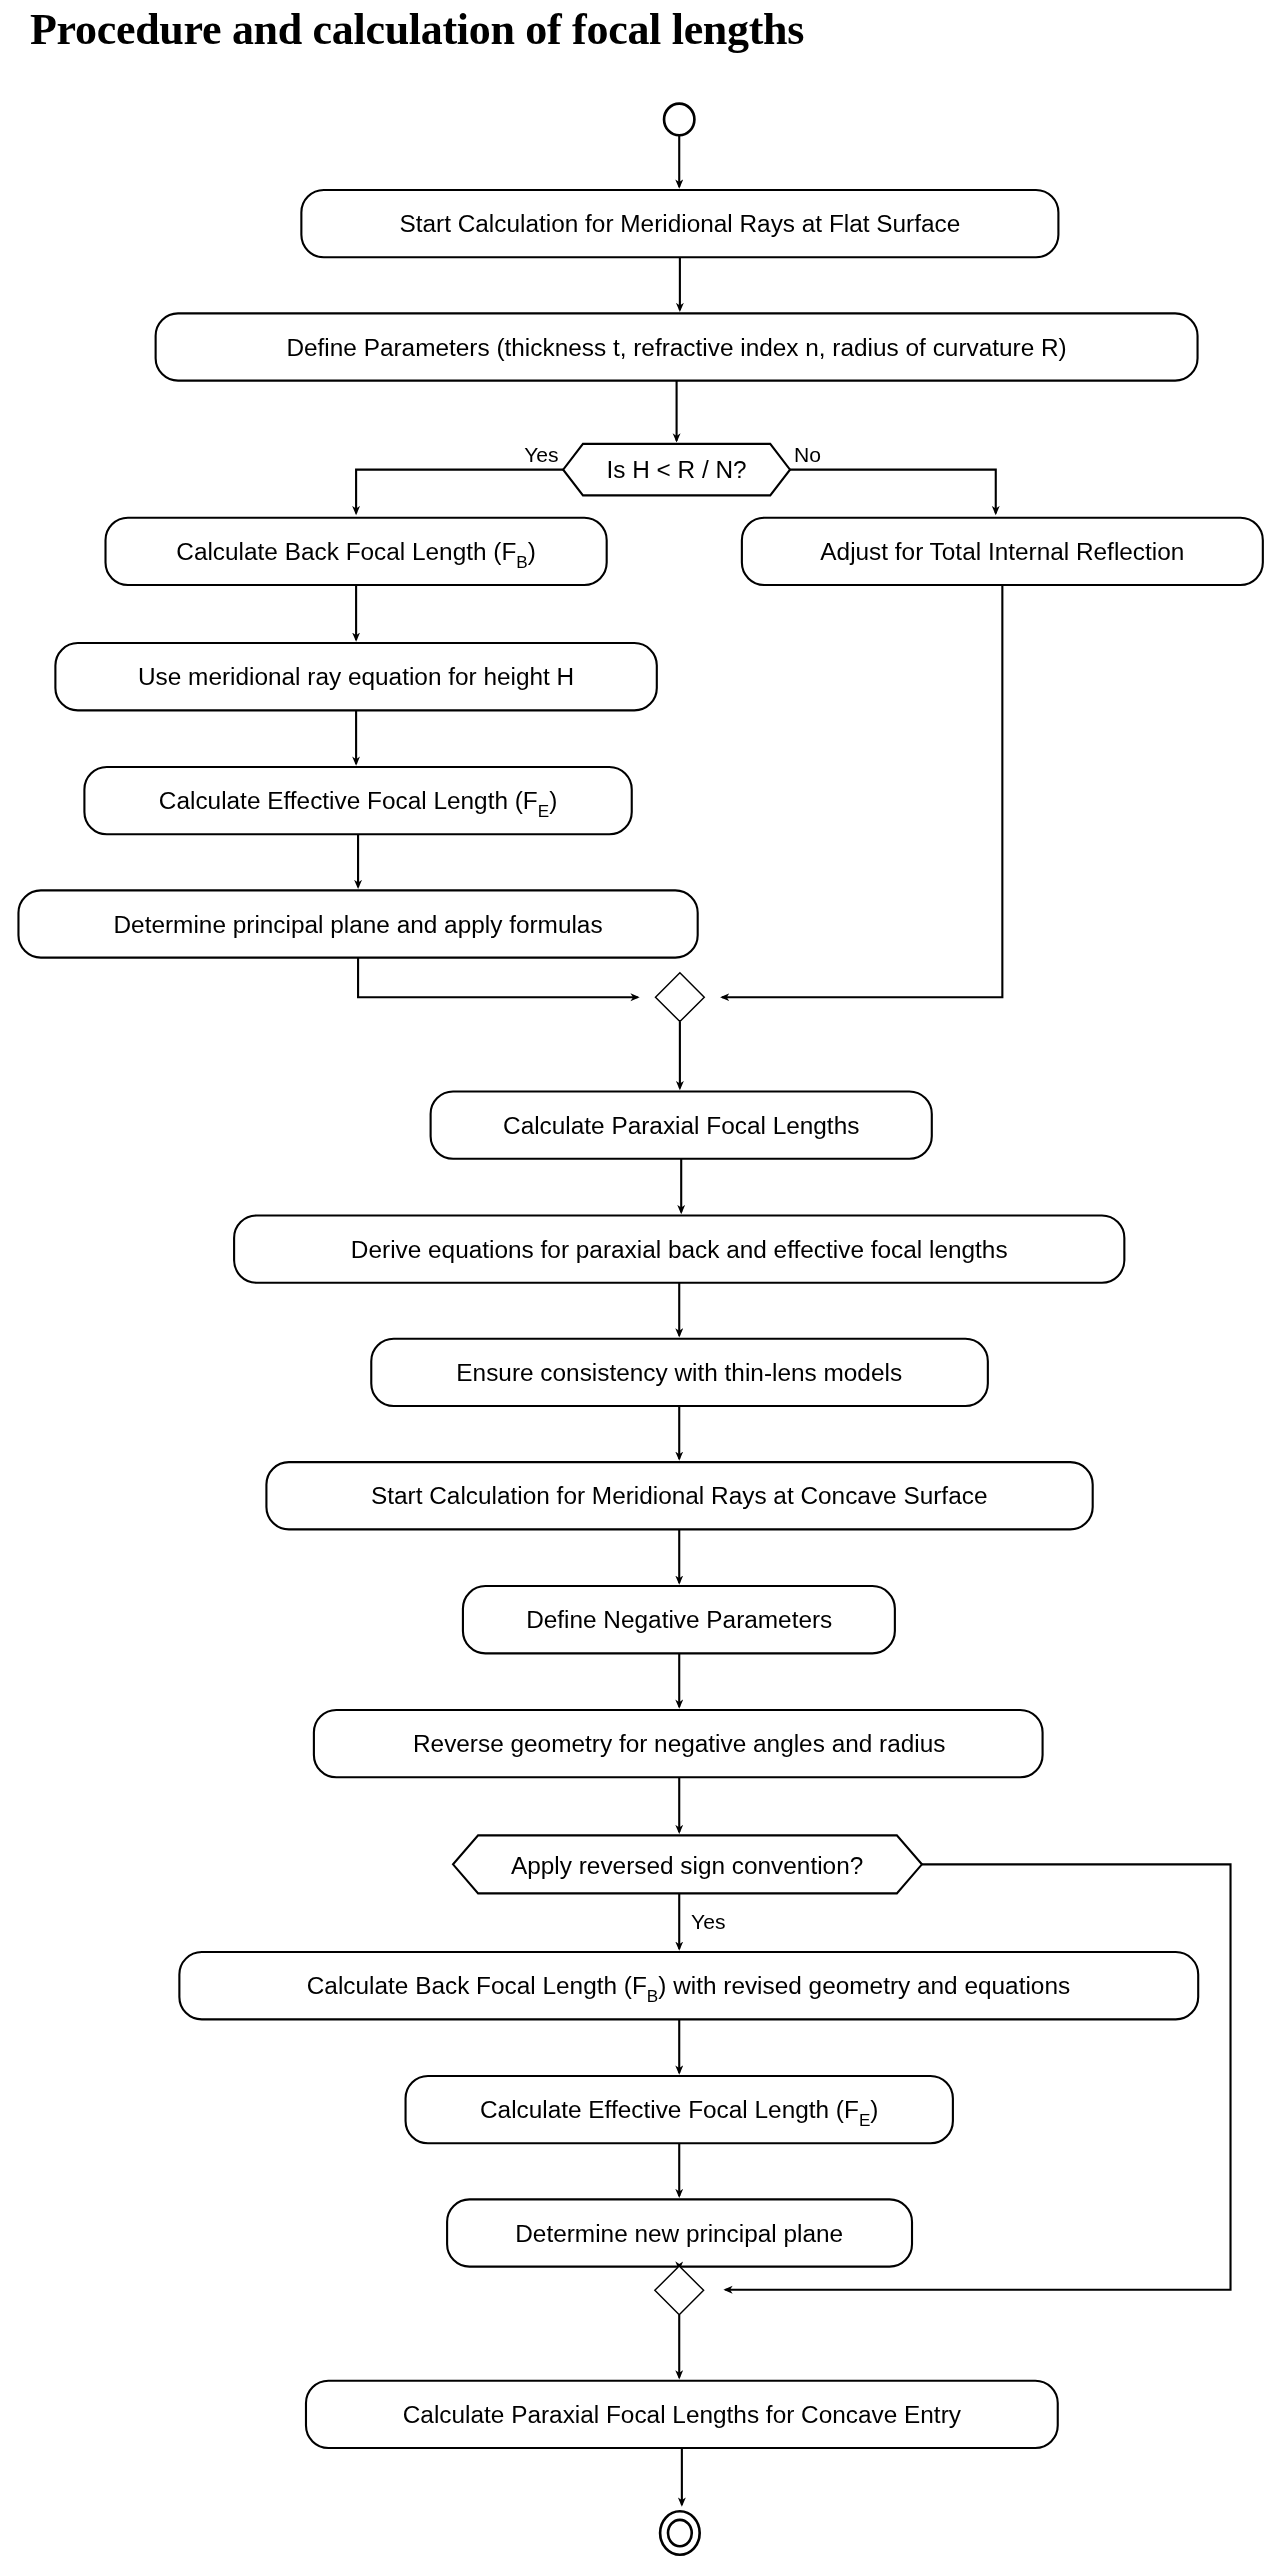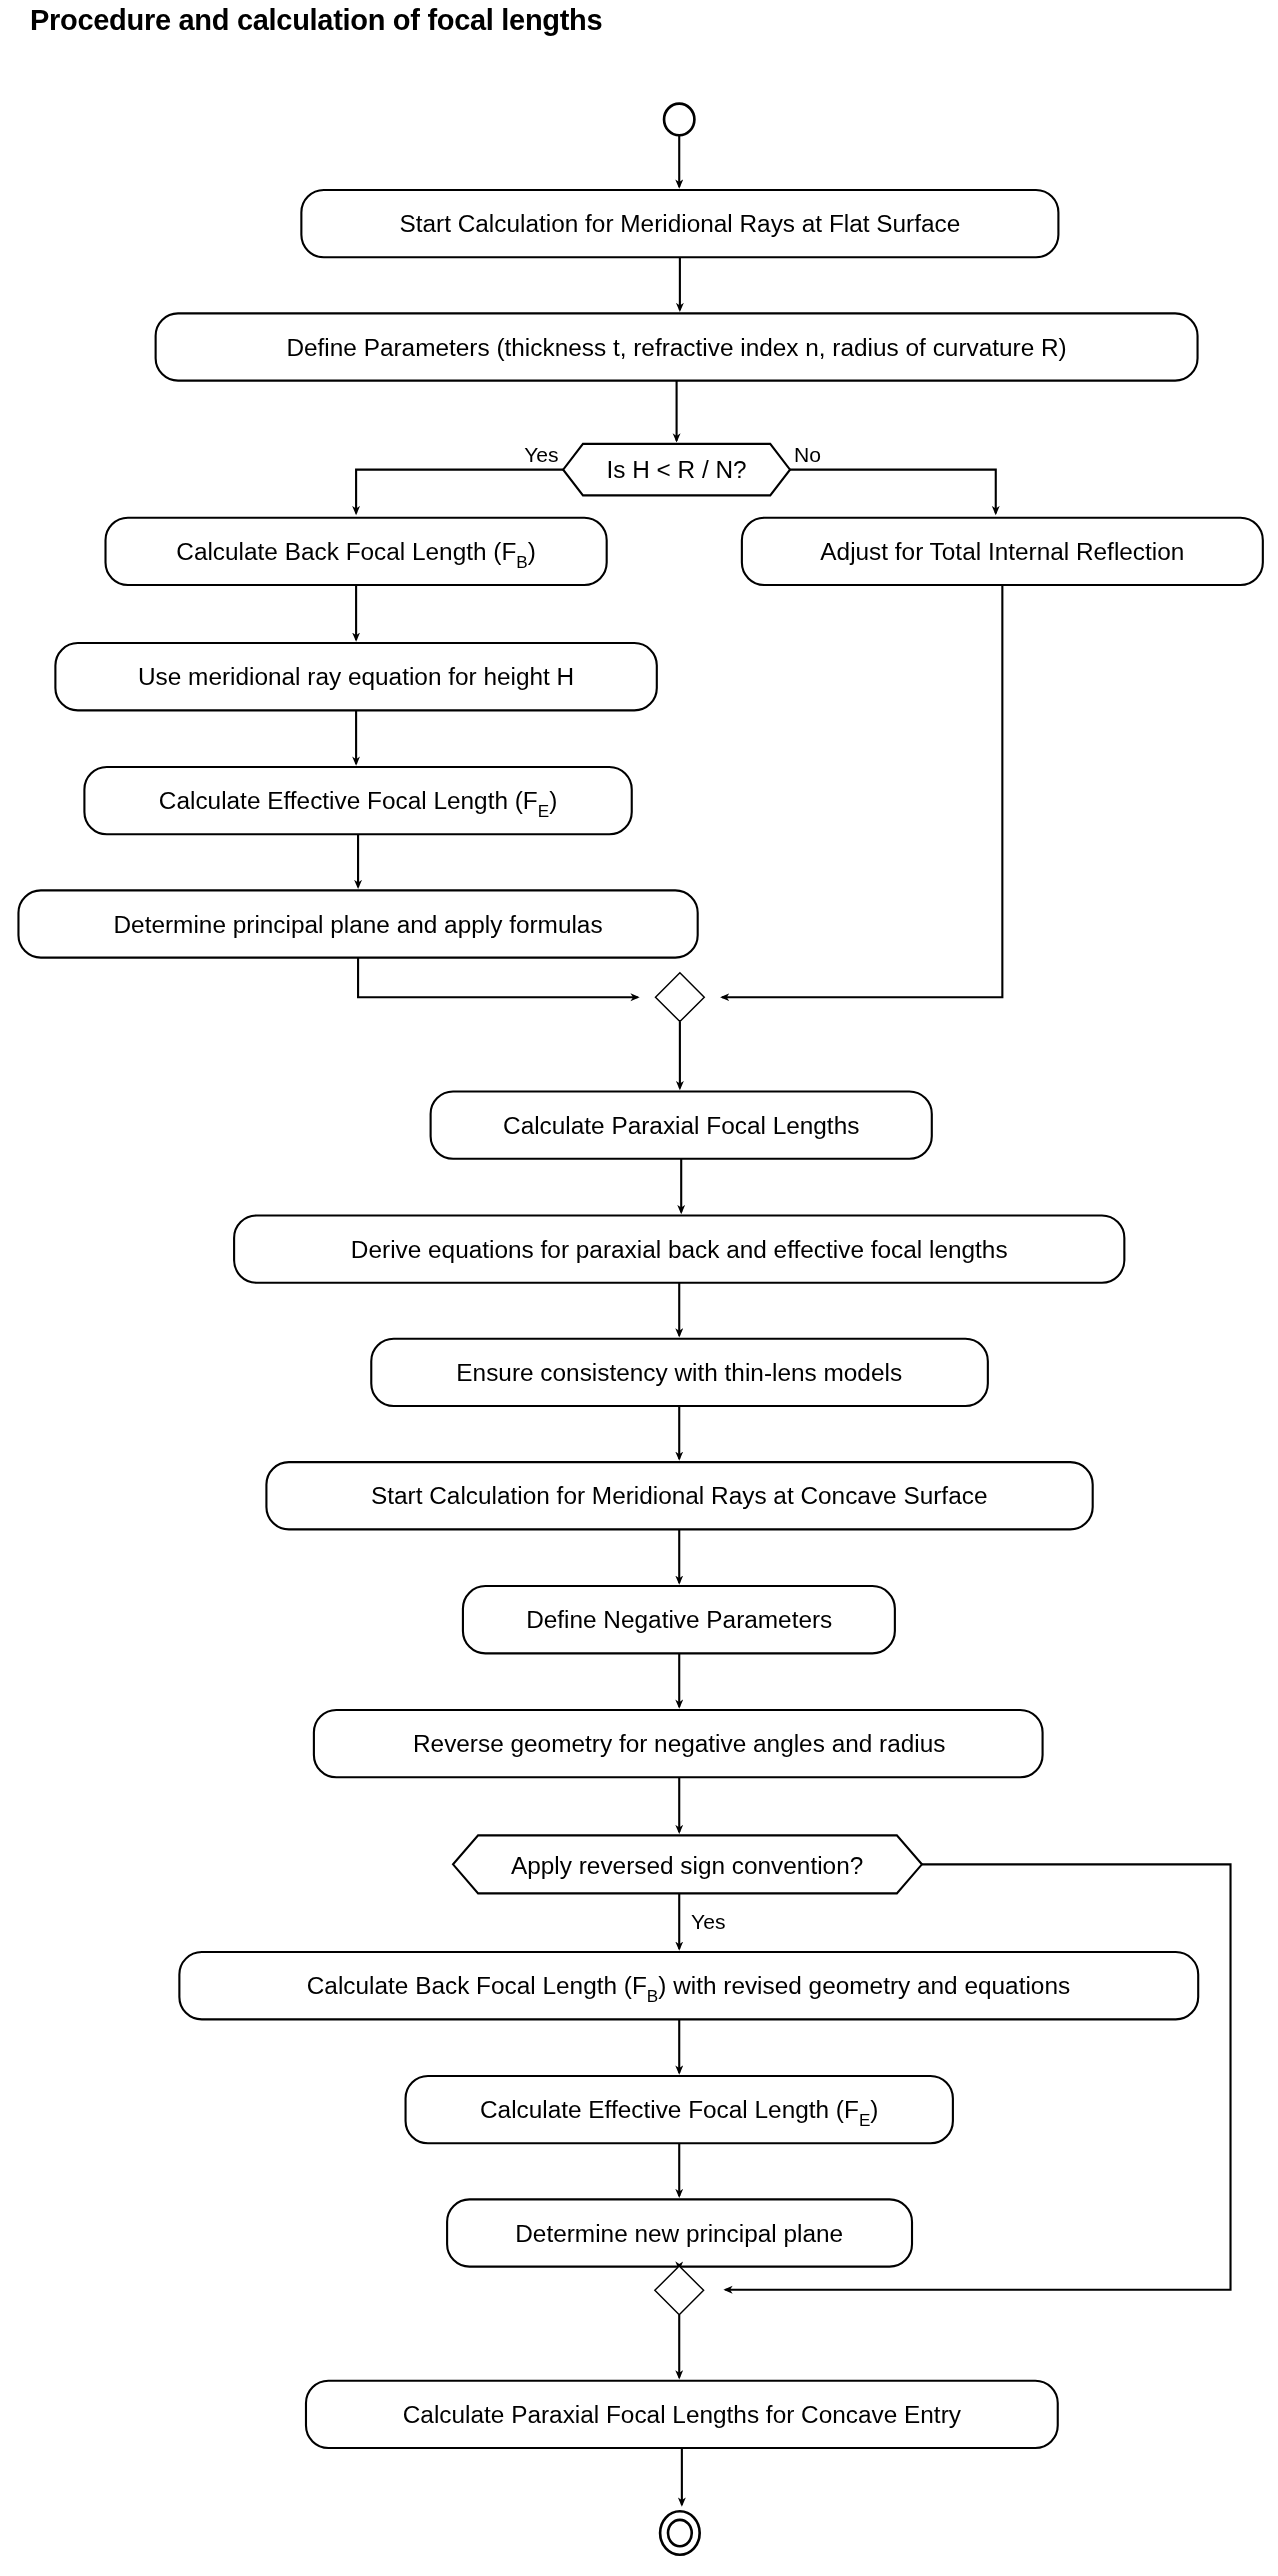--- a/index.html
+++ b/index.html
@@ -1,23 +1,23 @@
 <!DOCTYPE html>
 <html style="font-size:10.6px"><head>
 <meta charset="utf-8">
 <style>
   html,body{margin:0;padding:0;background:#ffffff;}
   body{width:1278px;height:2576px;font-family:"Liberation Sans",sans-serif;overflow:hidden;}
   #stage{position:relative;width:1278px;height:2576px;background:#fff;}
   svg#flow{position:absolute;left:0;top:0;width:1278px;height:2576px;display:block;}
   .title{
     position:absolute;left:30px;top:4px;
-    font-family:Liberation Sans, sans-serif;
+    font-family:Liberation Serif, serif;
     font-weight:bold;
-    font-size:29px;
+    font-size:44px;
     letter-spacing:-0.3px;
     color:#000;
     white-space:nowrap;
   }
   text{font-family:"Liberation Sans",sans-serif;fill:#000;}
   .nodeText{font-size:37px;}
   .edgeLabel{font-size:32px;}
   .shape{fill:#ffffff;stroke:#000000;stroke-width:3.2;}
   .link{fill:none;stroke:#000000;stroke-width:3.2;}
   .diamond{fill:#ffffff;stroke:#000000;stroke-width:2.2;}

